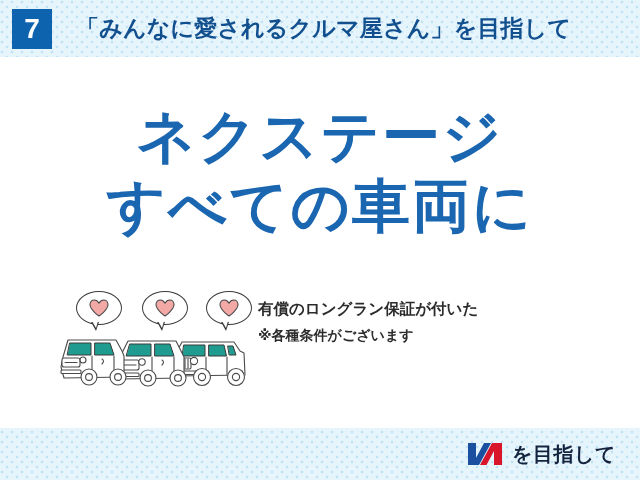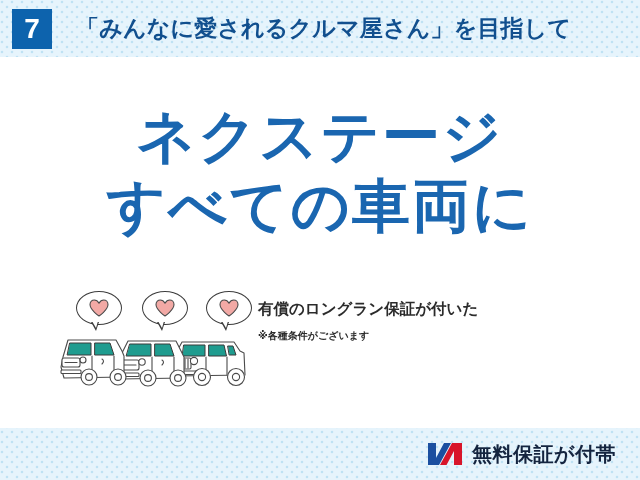--- a/index.html
+++ b/index.html
@@ -96,21 +96,21 @@
   
   #copy{
     position:absolute;left:258px;top:6px;width:372px;
     color:#2b2b2b;
     font-size:15.5px;
     line-height:27px;
     font-weight:bold;
     white-space:nowrap;
   }
   #copy .copy-line{display:block;}
-  #copy .copy-note{font-size:10px;}
+  #copy .copy-note{font-size:14px;}
   
   #footer{
     position:absolute;left:0;top:428px;width:640px;height:52px;
     display:flex;align-items:center;justify-content:flex-end;
   }
   #logo{
     display:flex;align-items:center;margin-right:24px;
   }
   #logo-mark{width:36px;height:24px;margin-right:9px;}
   #logo-text{
@@ -239,17 +239,17 @@
 
     </div>
   </div>
 
   <div id="footer">
     <div id="logo">
       <svg id="logo-mark" viewBox="0 0 36 24">
         <path d="M1 23 L1 1 L9 1 L9 16 L17 1 L24 1 L12 23 Z" fill="#1b4fa0"></path>
         <path d="M35 1 L35 23 L27 23 L27 9 L19.5 23 L13 23 L25 1 Z" fill="#d8152a"></path>
       </svg>
-      <span id="logo-text">無料保証が付帯</span>
+      <span id="logo-text">を目指して</span>
     </div>
   </div>
 
 </div>
 
 </body></html>

